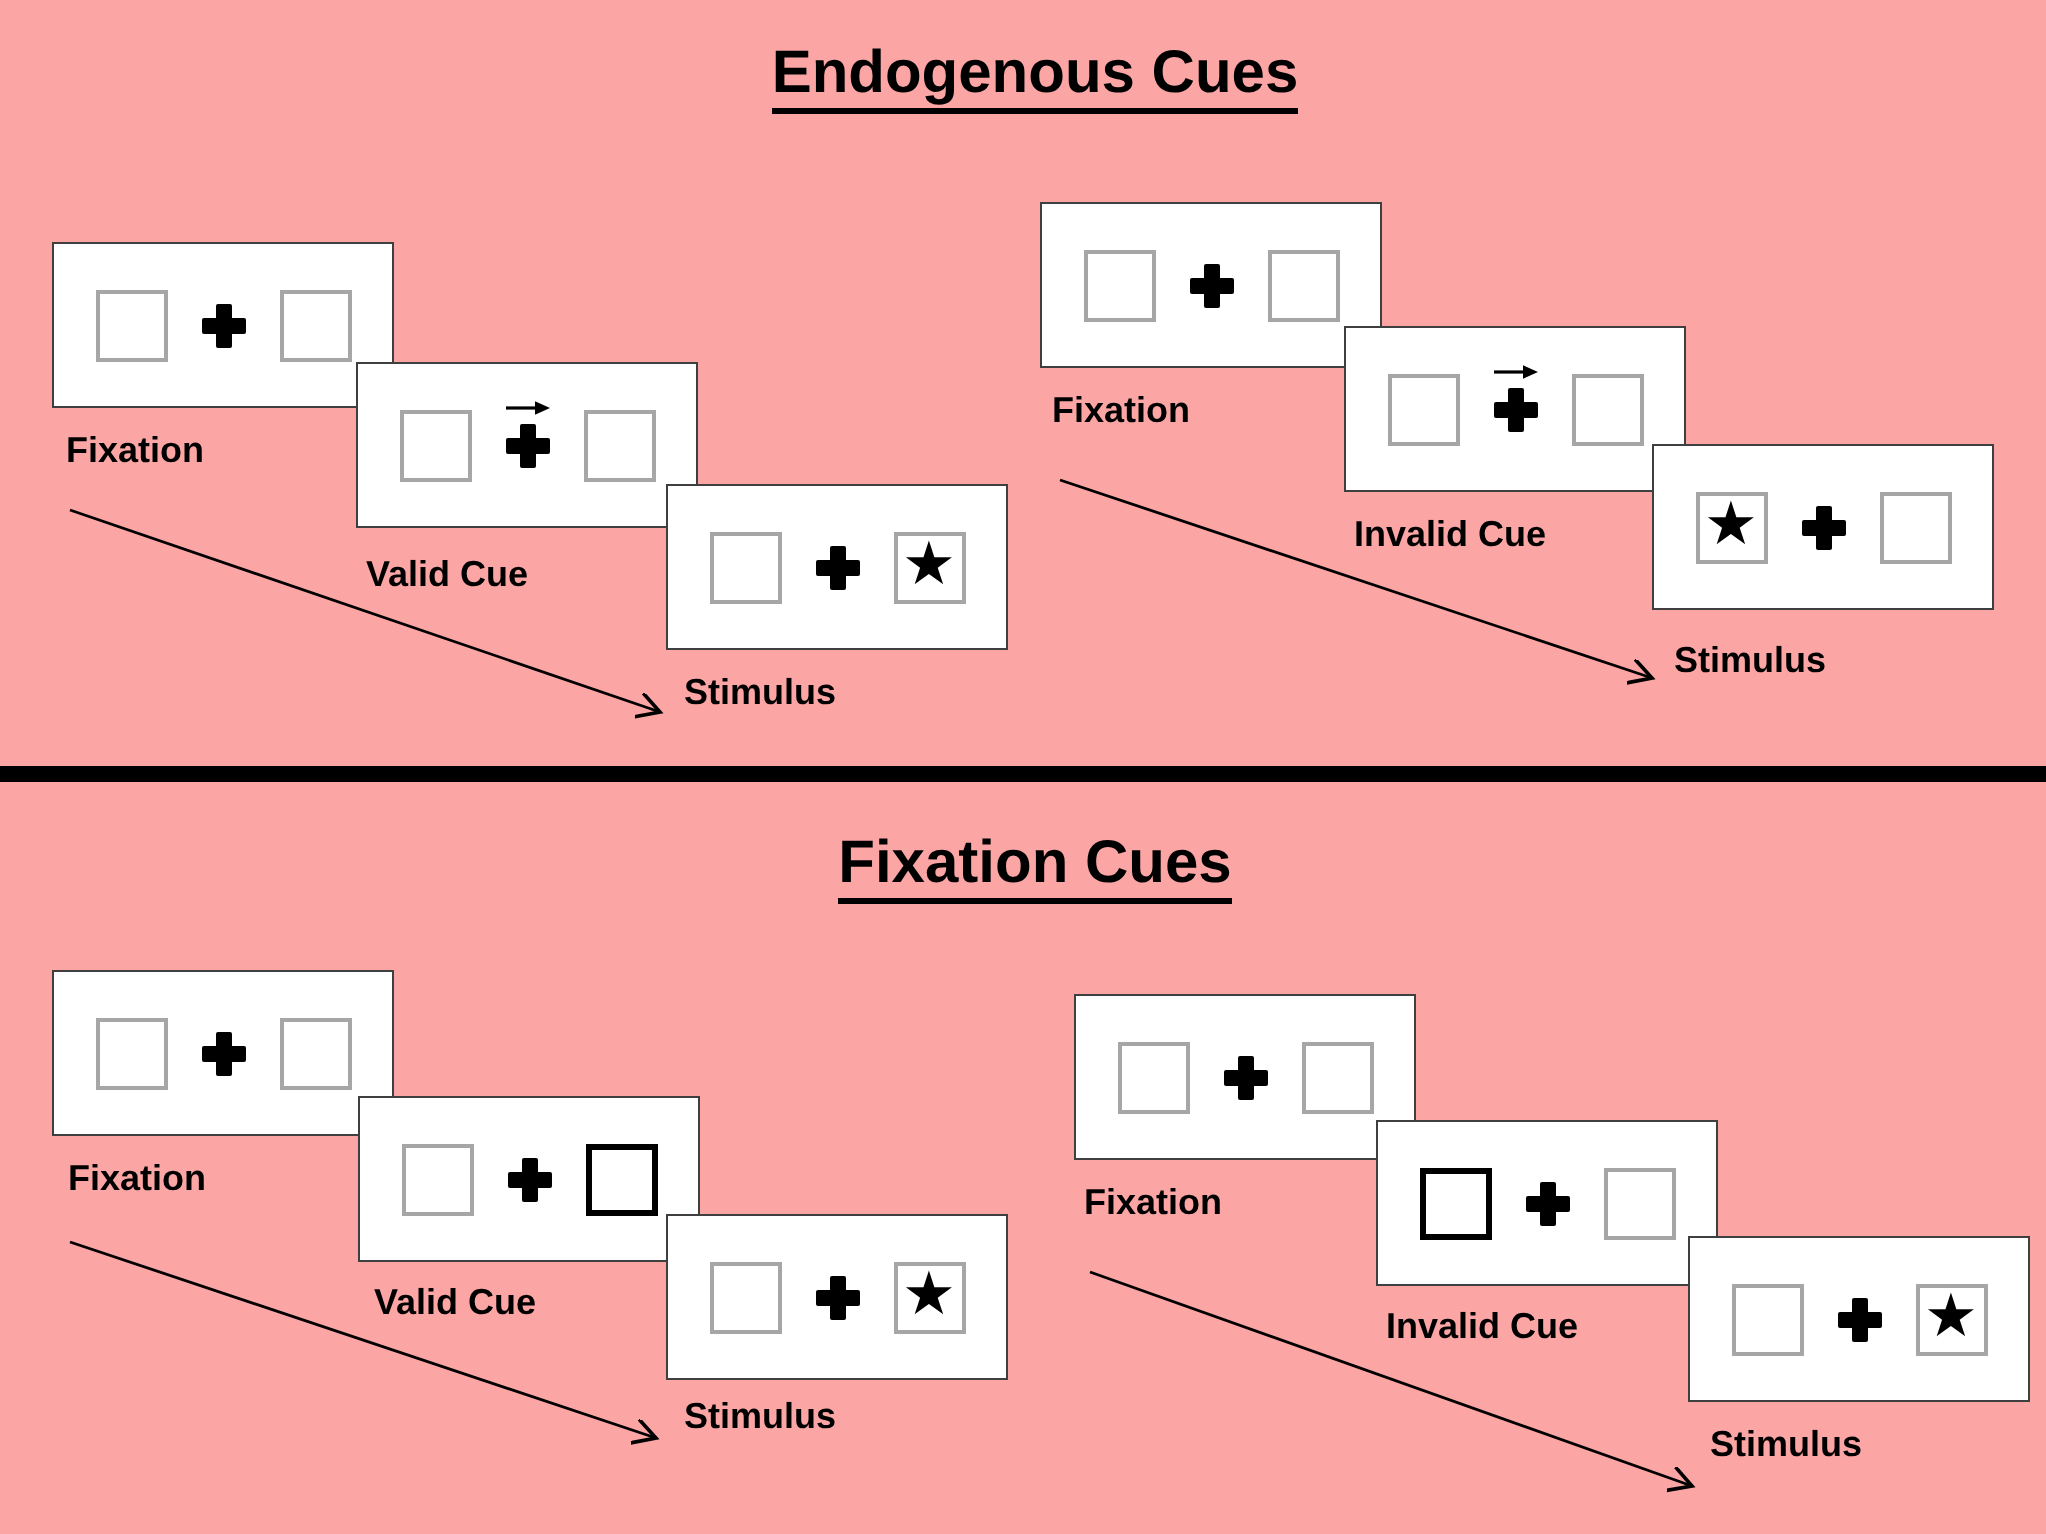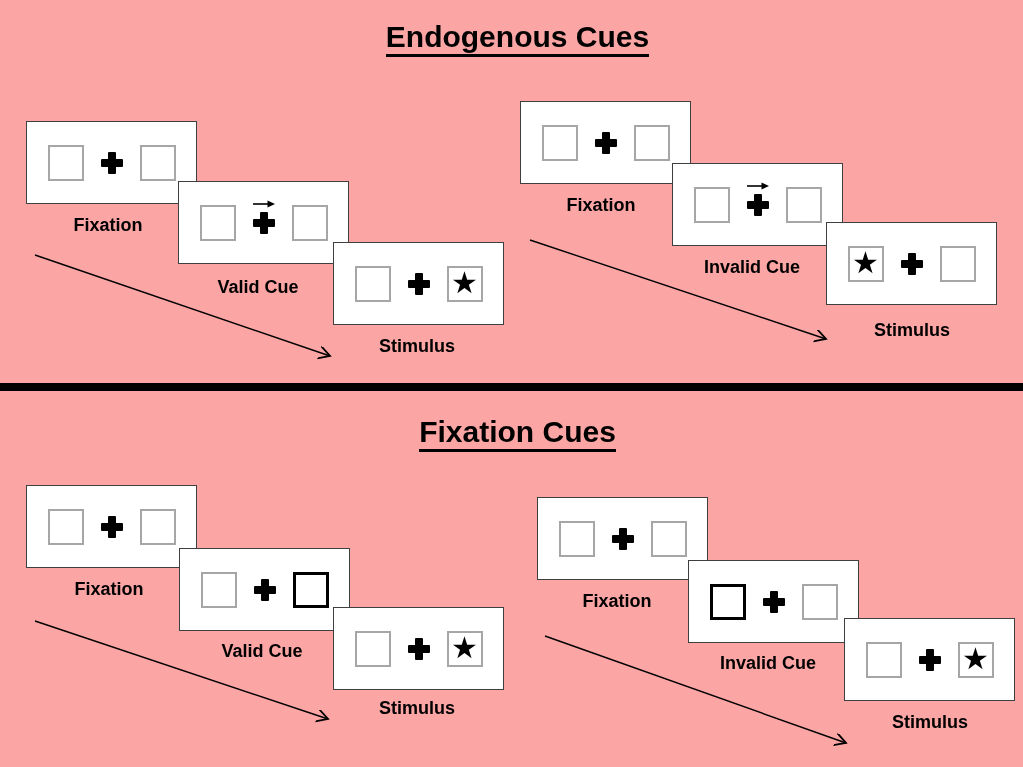--- a/index.html
+++ b/index.html
@@ -36,21 +36,21 @@
   }
   .cross::after{
     content:"";position:absolute;left:0;top:50%;width:100%;height:8px;
     transform:translateY(-50%);background:#000;border-radius:1px;
   }
   .cue-arrow{
     position:absolute;bottom:calc(100% + 3px);left:50%;
     transform:translateX(-50%);display:block;
   }
   .step-label{
-    position:absolute;width:150px;margin-left:-75px;text-align:center;
+    position:absolute;width:150px;margin-left:-75px;text-align:left;
     font-size:18px;font-weight:bold;z-index:5;white-space:nowrap;
   }
   .divider{
     position:absolute;left:0;top:383px;width:1023px;height:8px;
     background:#000;z-index:4;
   }
   .arrows-overlay{position:absolute;left:0;top:0;z-index:0;}
 </style>
 </head>
 <body>

